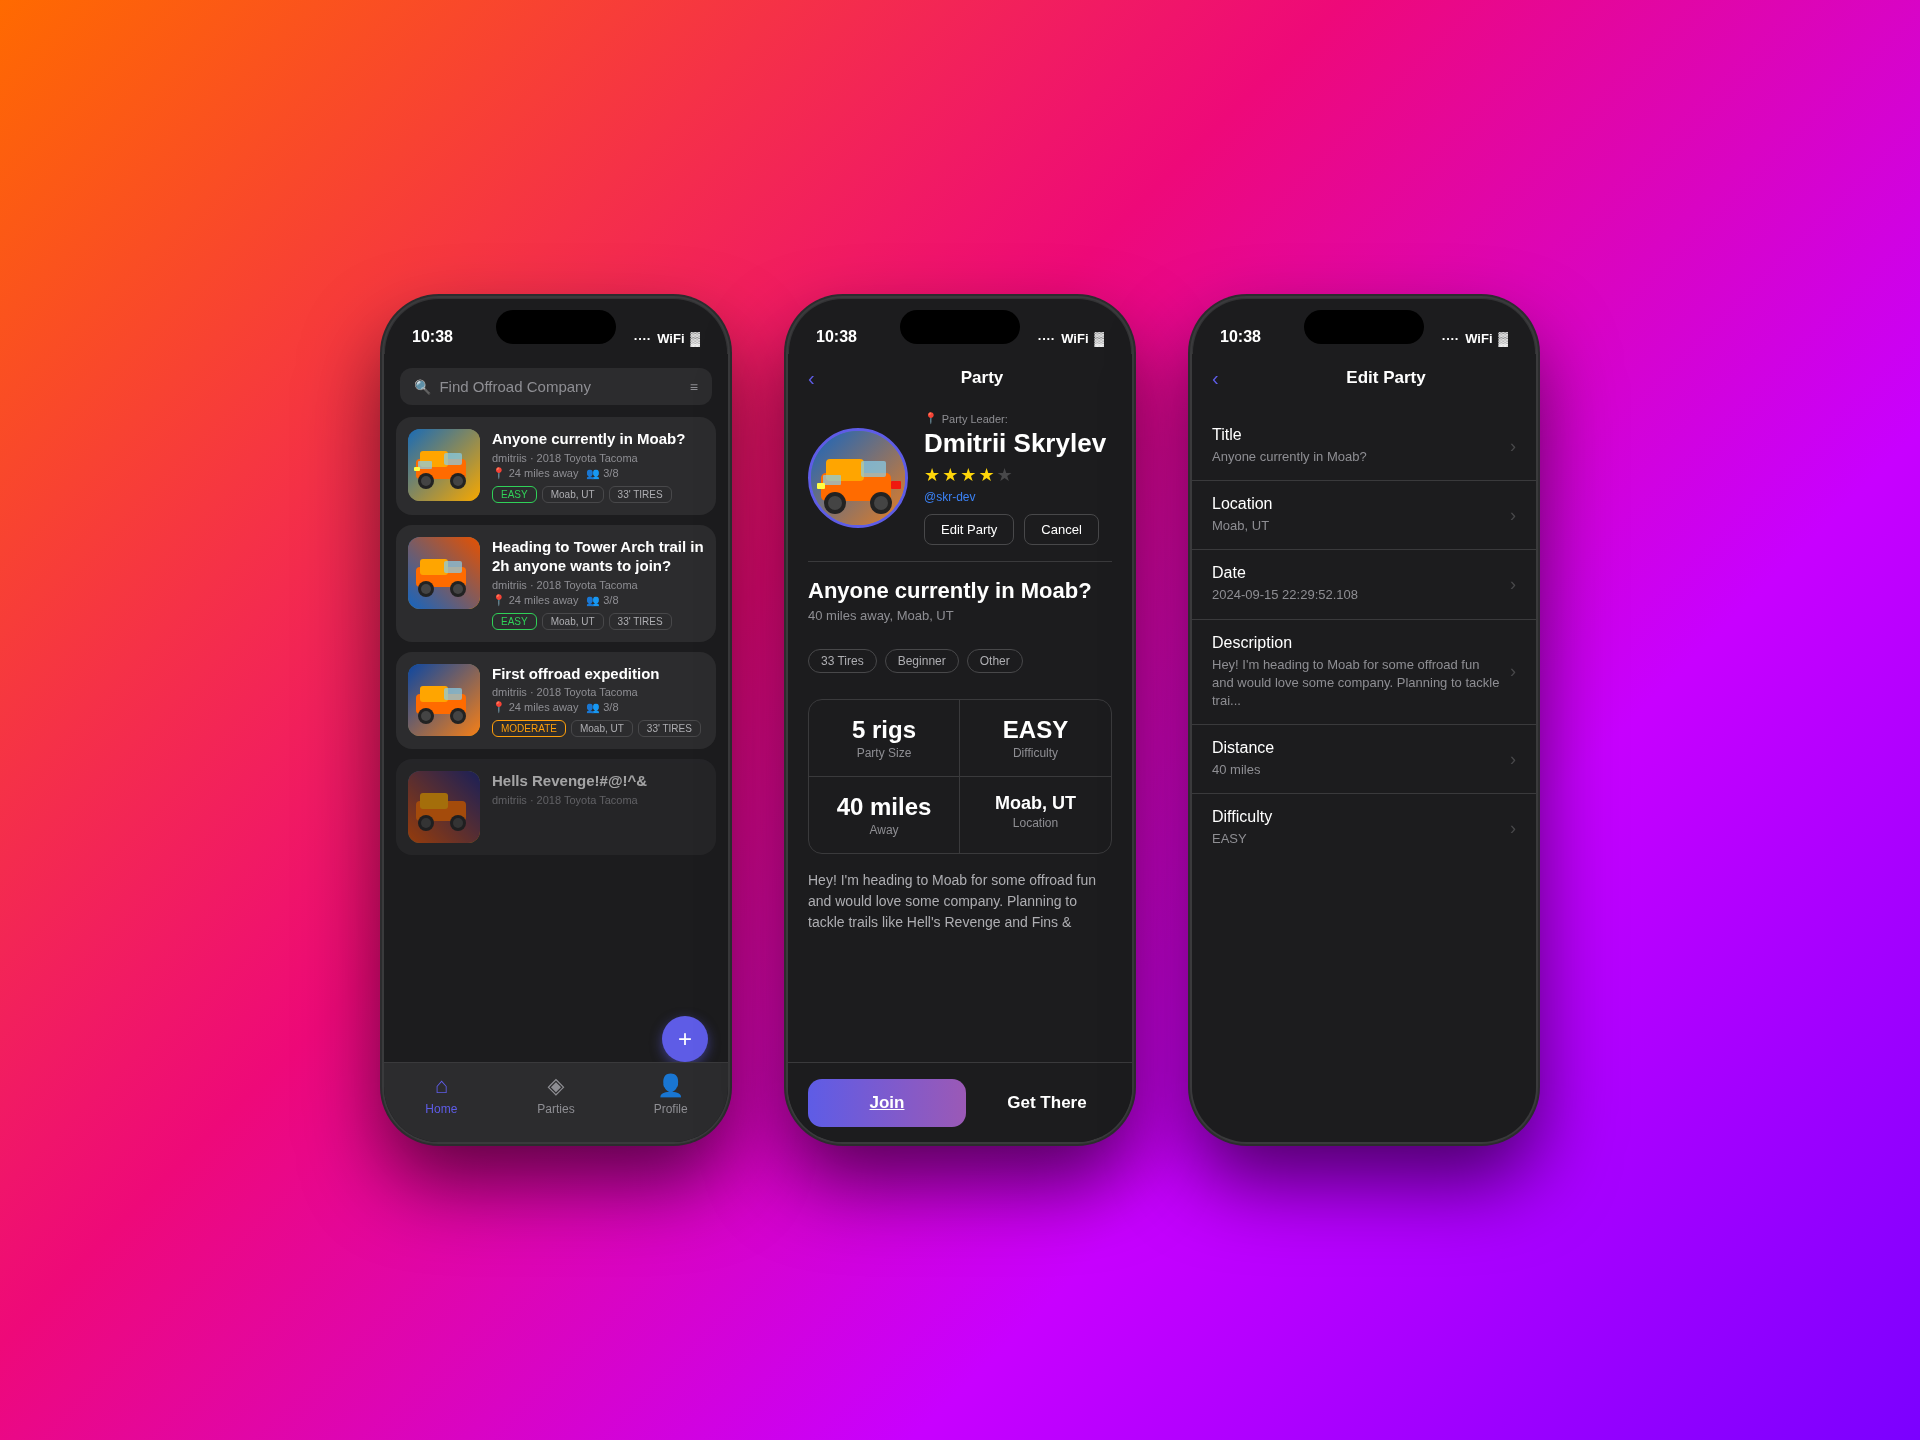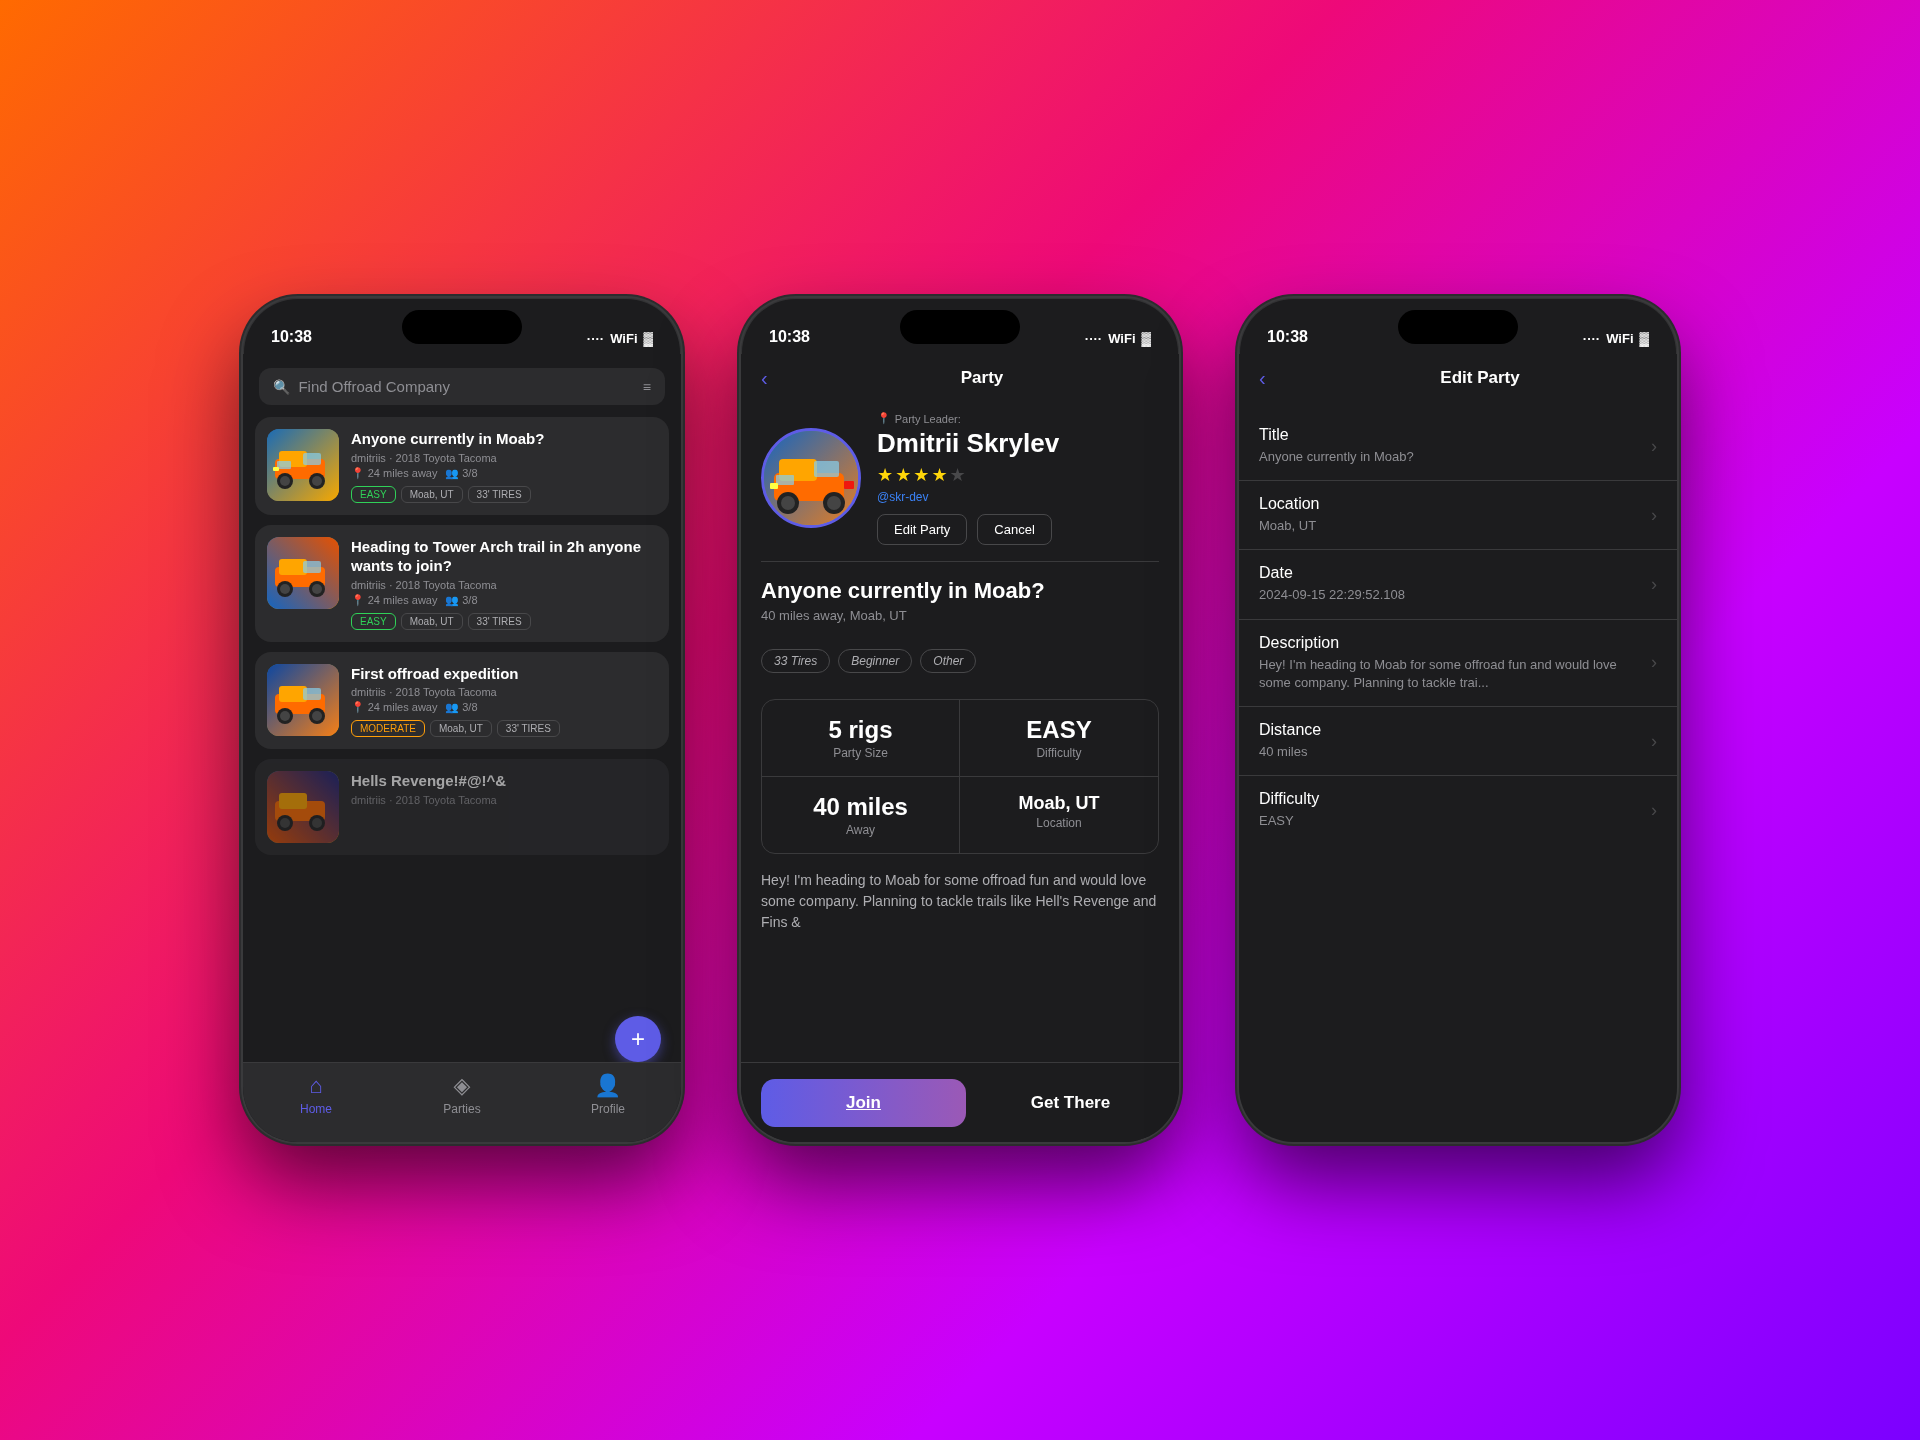--- a/index.html
+++ b/index.html
@@ -11,21 +11,21 @@
       background: linear-gradient(135deg, #ff6a00 0%, #ee0979 40%, #c800ff 70%, #7b00ff 100%);
       display: flex;
       align-items: center;
       justify-content: center;
       gap: 60px;
       font-family: -apple-system, BlinkMacSystemFont, 'SF Pro Display', 'Helvetica Neue', sans-serif;
     }
 
     
     .phone {
-      width: 438px;
+      width: 344px;
       height: 844px;
       background: #1c1c1e;
       border-radius: 55px;
       position: relative;
       box-shadow: 
         0 0 0 2px #3a3a3c,
         0 0 0 4px #2c2c2e,
         0 40px 80px rgba(0,0,0,0.6),
         inset 0 0 0 1px rgba(255,255,255,0.1);
       overflow: hidden;
@@ -356,21 +356,20 @@
     .party-detail-location {
       color: #8e8e93;
       font-size: 13px;
       margin-bottom: 26px;
     }
 
     .party-detail-tags {
       display: flex;
       gap: 8px;
       margin-bottom: 16px;
-      font-style: italic;
     }
 
     .detail-tag {
       border: 1px solid #48484a;
       border-radius: 20px;
       padding: 4px 12px;
       font-size: 12px;
       color: #aeaeb2;
     }
 

